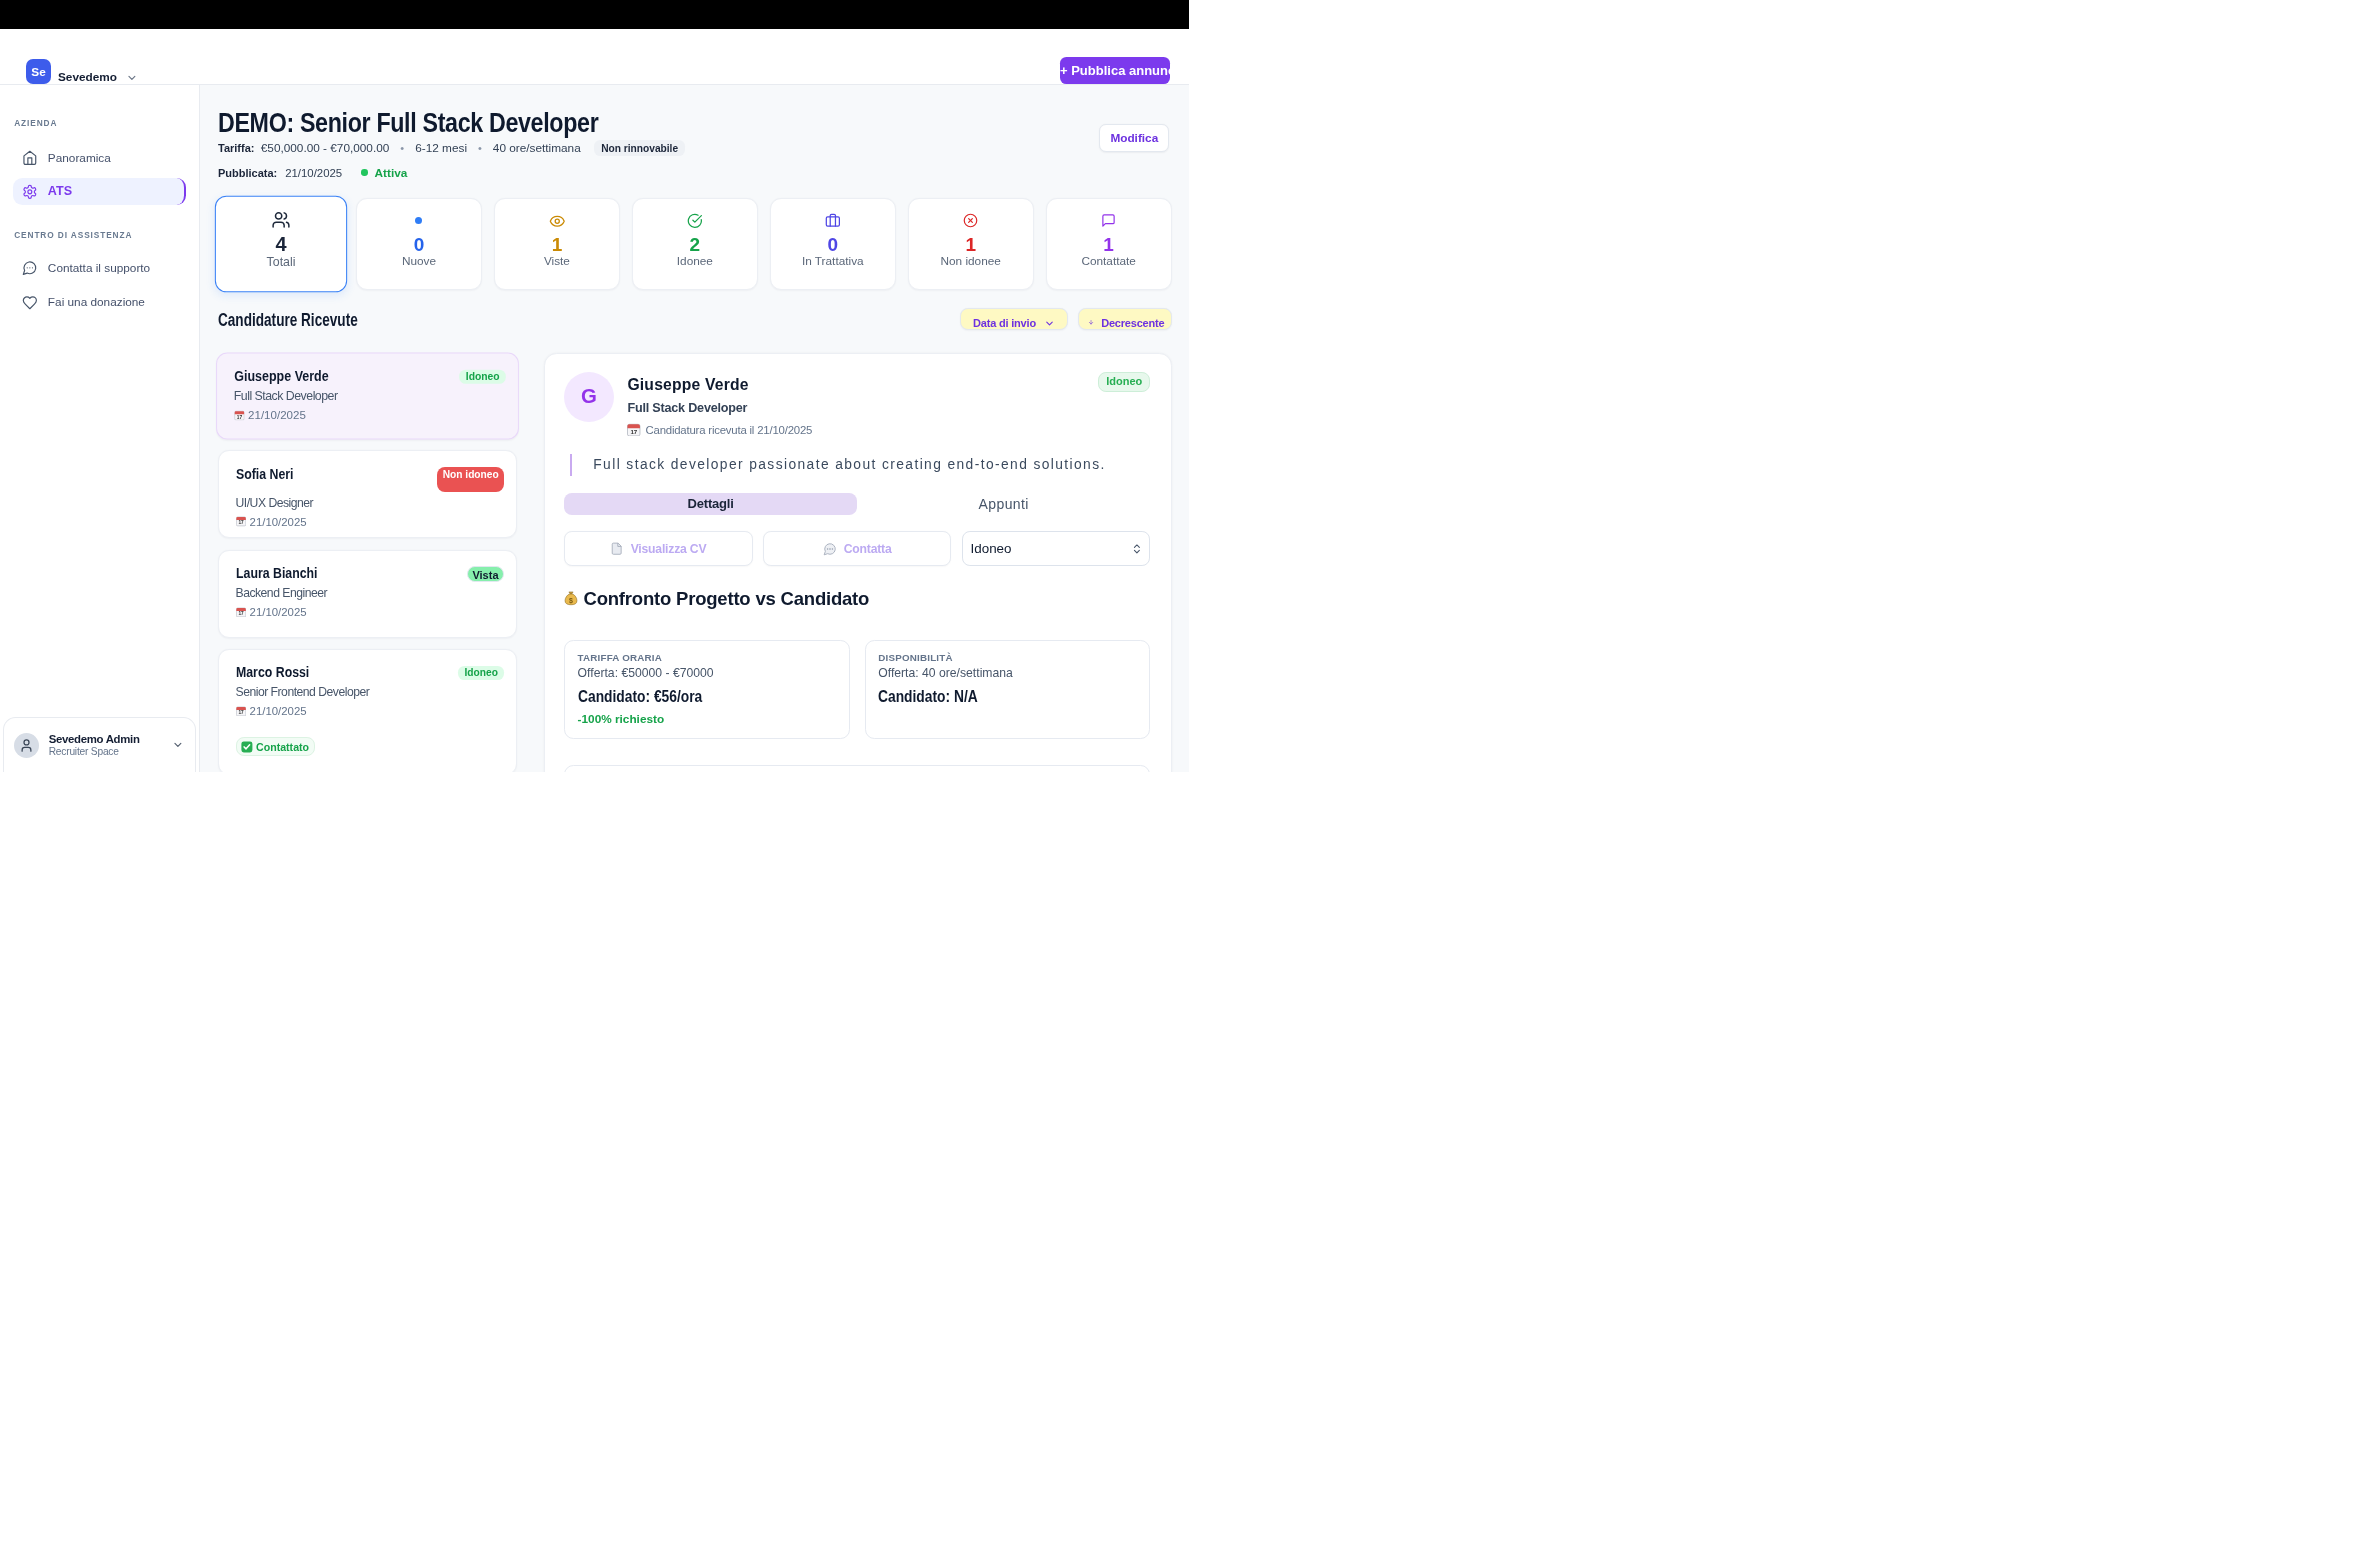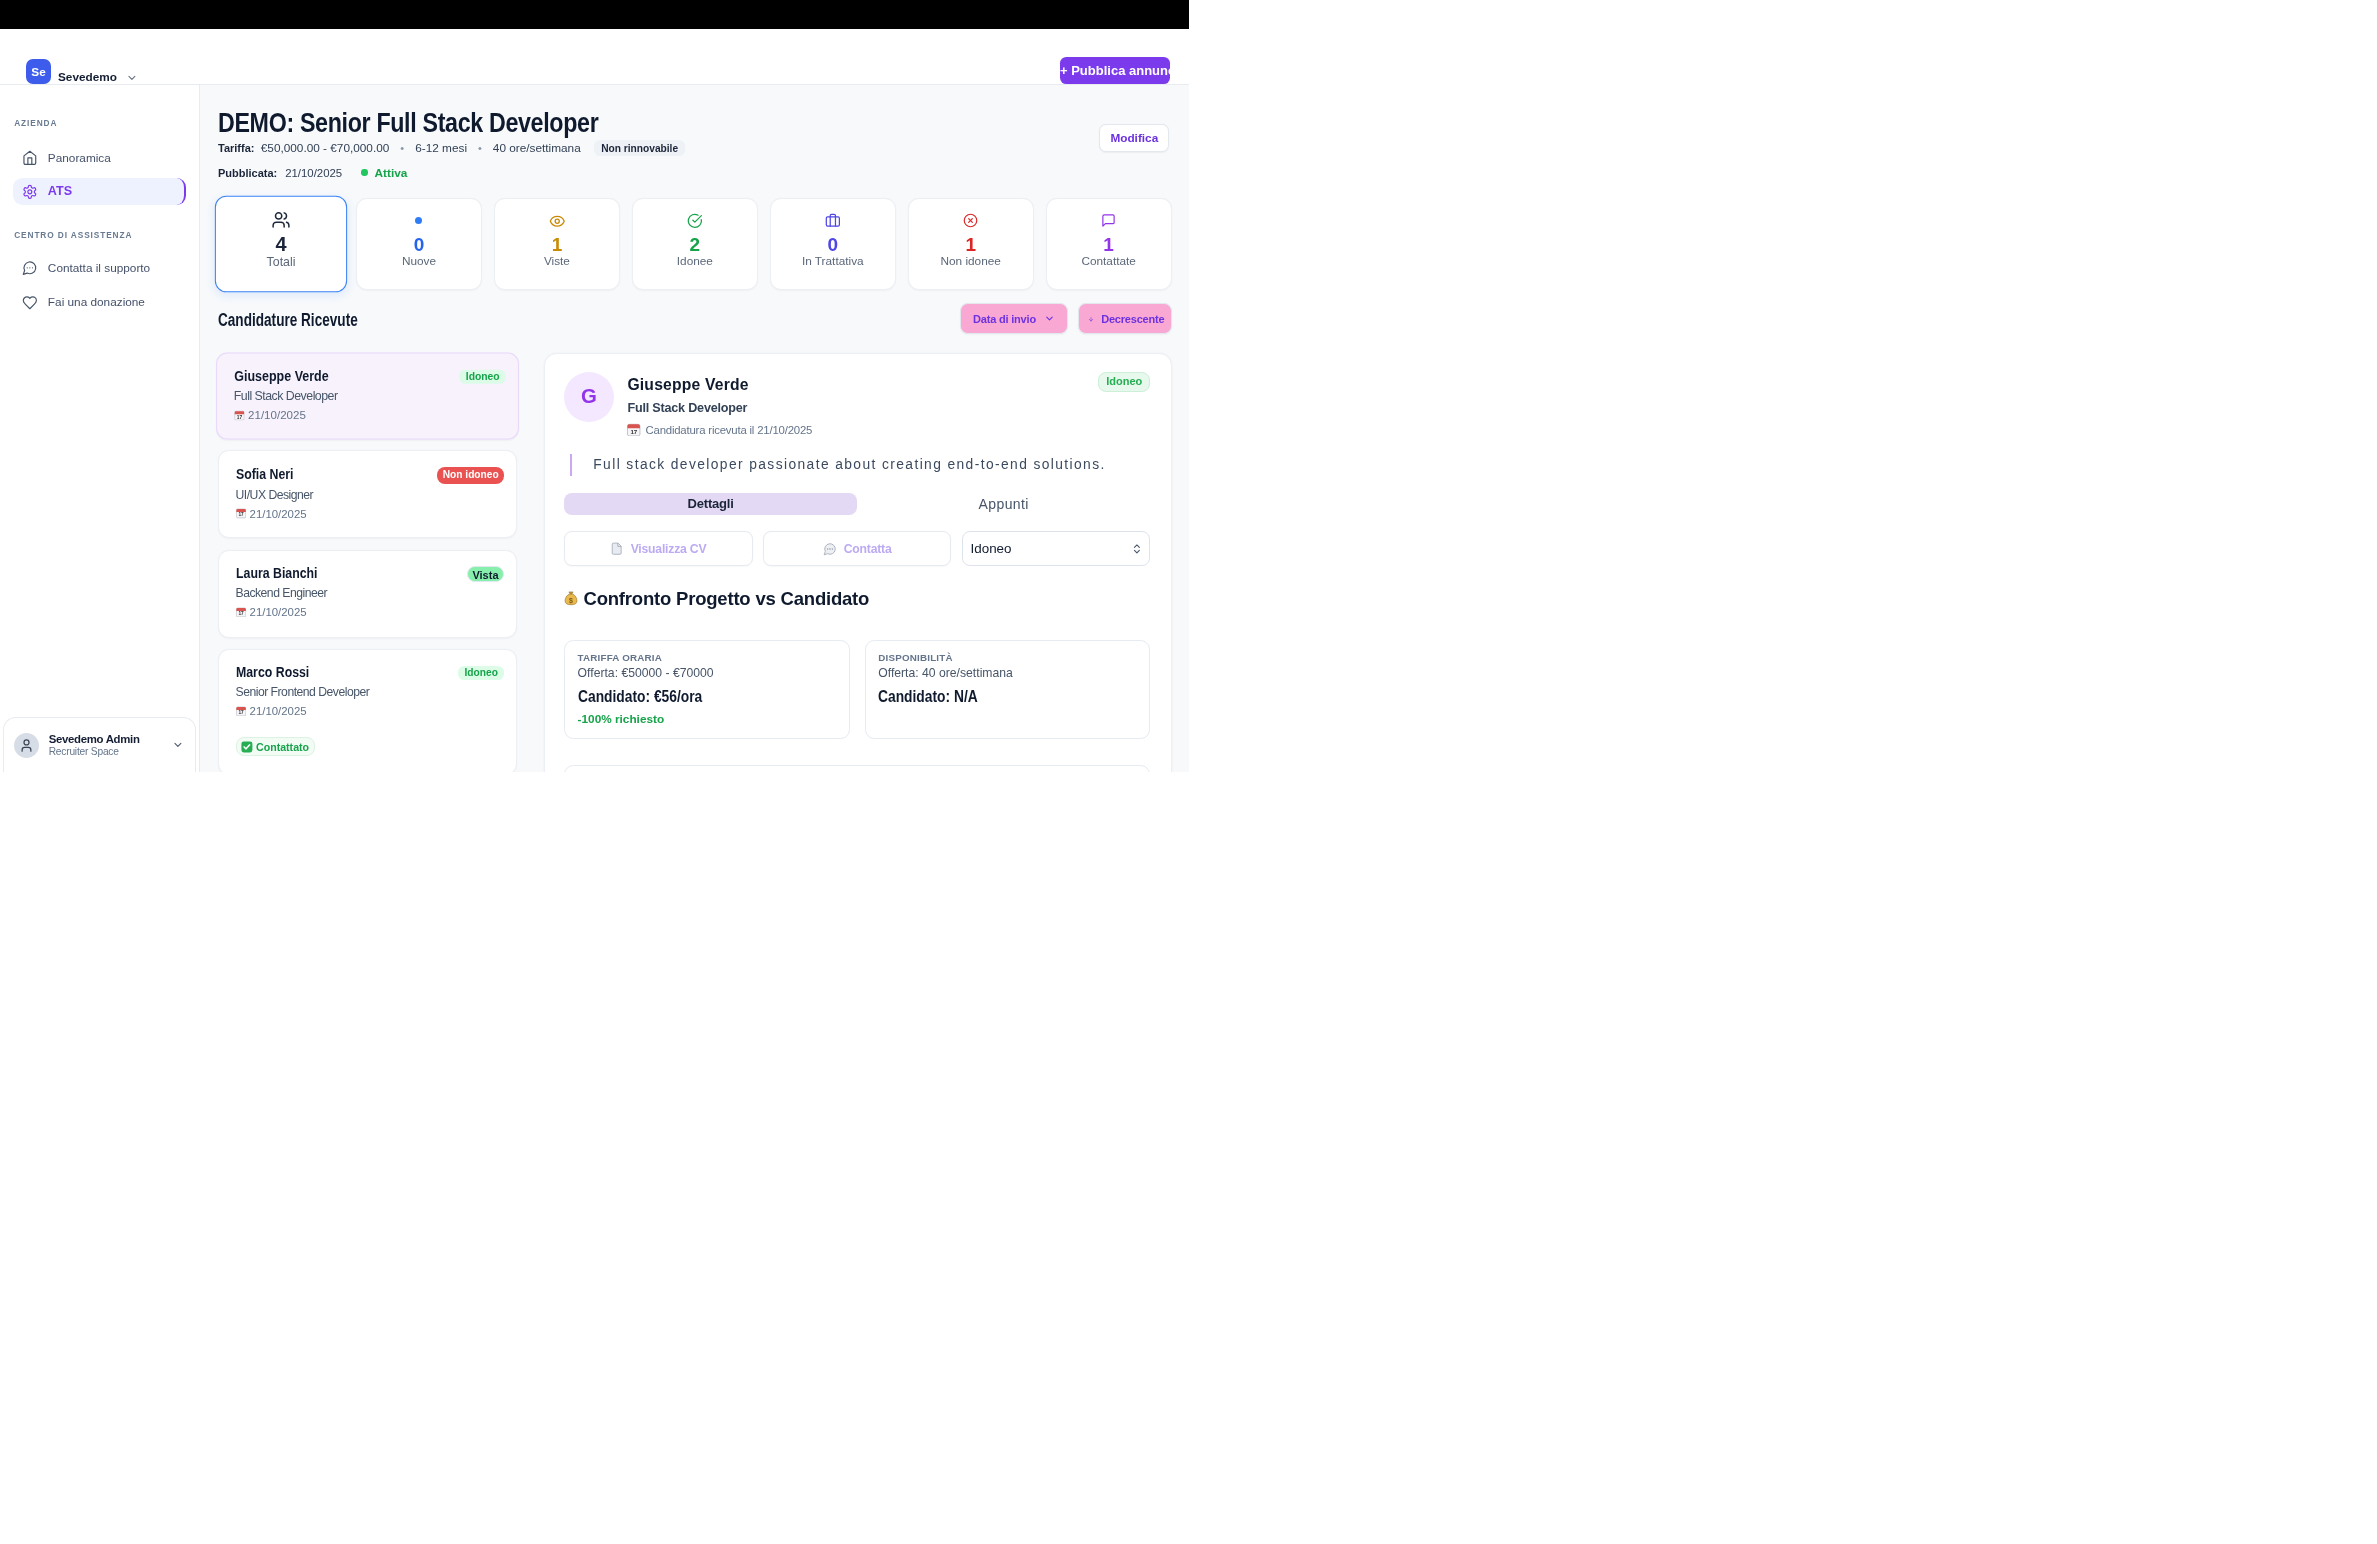--- a/index.html
+++ b/index.html
@@ -60,38 +60,38 @@
 .scard.sel { border:1.6px solid #3b82f6; transform:scale(1.05); box-shadow:0 3.1px 7.9px rgba(59,130,246,.12); }
 .sicon { height:19px; display:flex; align-items:center; justify-content:center; }
 .snum { font-size:19px; font-weight:bold; line-height:20.4px; margin-top:4.7px; }
 .slabel { font-size:11.8px; color:#5b6779; line-height:14px; margin-top:-1.6px; }
 .bluedot { width:7px; height:7px; border-radius:50%; background:#2f7df6; }
 
 .listhead { display:flex; align-items:center; margin-top:15.7px; height:27px; }
 .listhead h2 { font-size:18px; font-weight:bold; color:#0f1a2e; transform:scaleX(0.755);
   transform-origin:left center; white-space:nowrap; margin-top:3.9px; }
 .lbtns { margin-left:auto; display:flex; gap:9.4px; }
-.lbtn { height:31px; background:#f9a8d4; border:0.8px solid #e3e8ef; border-radius:7.9px;
-  display:flex; align-items:center; padding:0 11.8px; font-size:11px;
+.lbtn { height:22px; background:#fef9c3; border:0.8px solid #e3e8ef; border-radius:7.9px;
+  display:flex; align-items:flex-end; padding:0 11.8px; font-size:11px;
   font-weight:bold; color:#6d32e0; box-shadow:0 0.8px 1.6px rgba(16,24,40,.04); letter-spacing:-0.2px; }
 
 .cols { display:grid; grid-template-columns:299px 1fr; gap:27px; margin-top:20.4px; align-items:start; }
 .ccard { background:#fff; border:0.8px solid #eceff4; border-radius:11px; padding:13.4px 11.8px 10.2px 16.5px;
   box-shadow:0 0.8px 1.6px rgba(16,24,40,.04); margin-bottom:11.4px; height:88px; }
 .ccard.sel { background:#f7f2fc; border-color:#e9d8fa; transform:scale(1.013); height:86px; }
 .ccard.tall { height:126px; margin-bottom:0; }
 .crow1 { display:flex; align-items:flex-start; }
 .cname { font-size:14.5px; font-weight:bold; color:#0f1a2e; line-height:18px;
   transform:scaleX(0.85); transform-origin:left center; white-space:nowrap; }
 .crole { font-size:12.2px; letter-spacing:-0.5px; color:#475569; margin-top:3.9px; line-height:15.7px; }
 .cdate { display:flex; align-items:center; gap:3.9px; font-size:11.4px; color:#64748b; margin-top:3.9px; }
 .chip-idoneo { margin-left:auto; background:#dcfce7; color:#16a34a; font-weight:bold;
   font-size:10.2px; border-radius:6.3px; padding:1.6px 6.3px; height:14.5px; margin-top:2.4px; }
 .chip-nonidoneo { margin-left:auto; background:#ea5252; color:#fff; font-weight:bold;
-  font-size:10.2px; border-radius:7.9px; padding:2.4px 5.5px; height:17px; margin-top:2.4px; }
+  font-size:10.2px; border-radius:7.9px; padding:2.4px 5.5px; height:25px; margin-top:2.4px; }
 .chip-vista { margin-left:auto; background:#86efac; border:0.8px solid #e2e8f0; color:#0f1a2e;
   font-weight:bold; font-size:11px; border-radius:7.9px; padding:1.6px 4.7px; height:16px; margin-top:2.4px; }
 .chip-contattato { display:inline-flex; align-items:center; gap:3.1px; background:#f2fcf5;
   border:0.8px solid #dcf3e3; color:#16a34a; font-weight:bold; font-size:10.6px;
   border-radius:7.9px; padding:2.4px 4.7px; margin-top:20.4px; }
 
 .panel { background:#fff; border:0.8px solid #eceff4; border-radius:12.6px;
   box-shadow:0 0.8px 2.4px rgba(16,24,40,.05); padding:18px 20.4px 19px 19px; height:434px; }
 .phead { display:flex; align-items:flex-start; }
 .pavatar { width:50px; height:50px; border-radius:50%; background:#f3e8ff; color:#9333ea;

